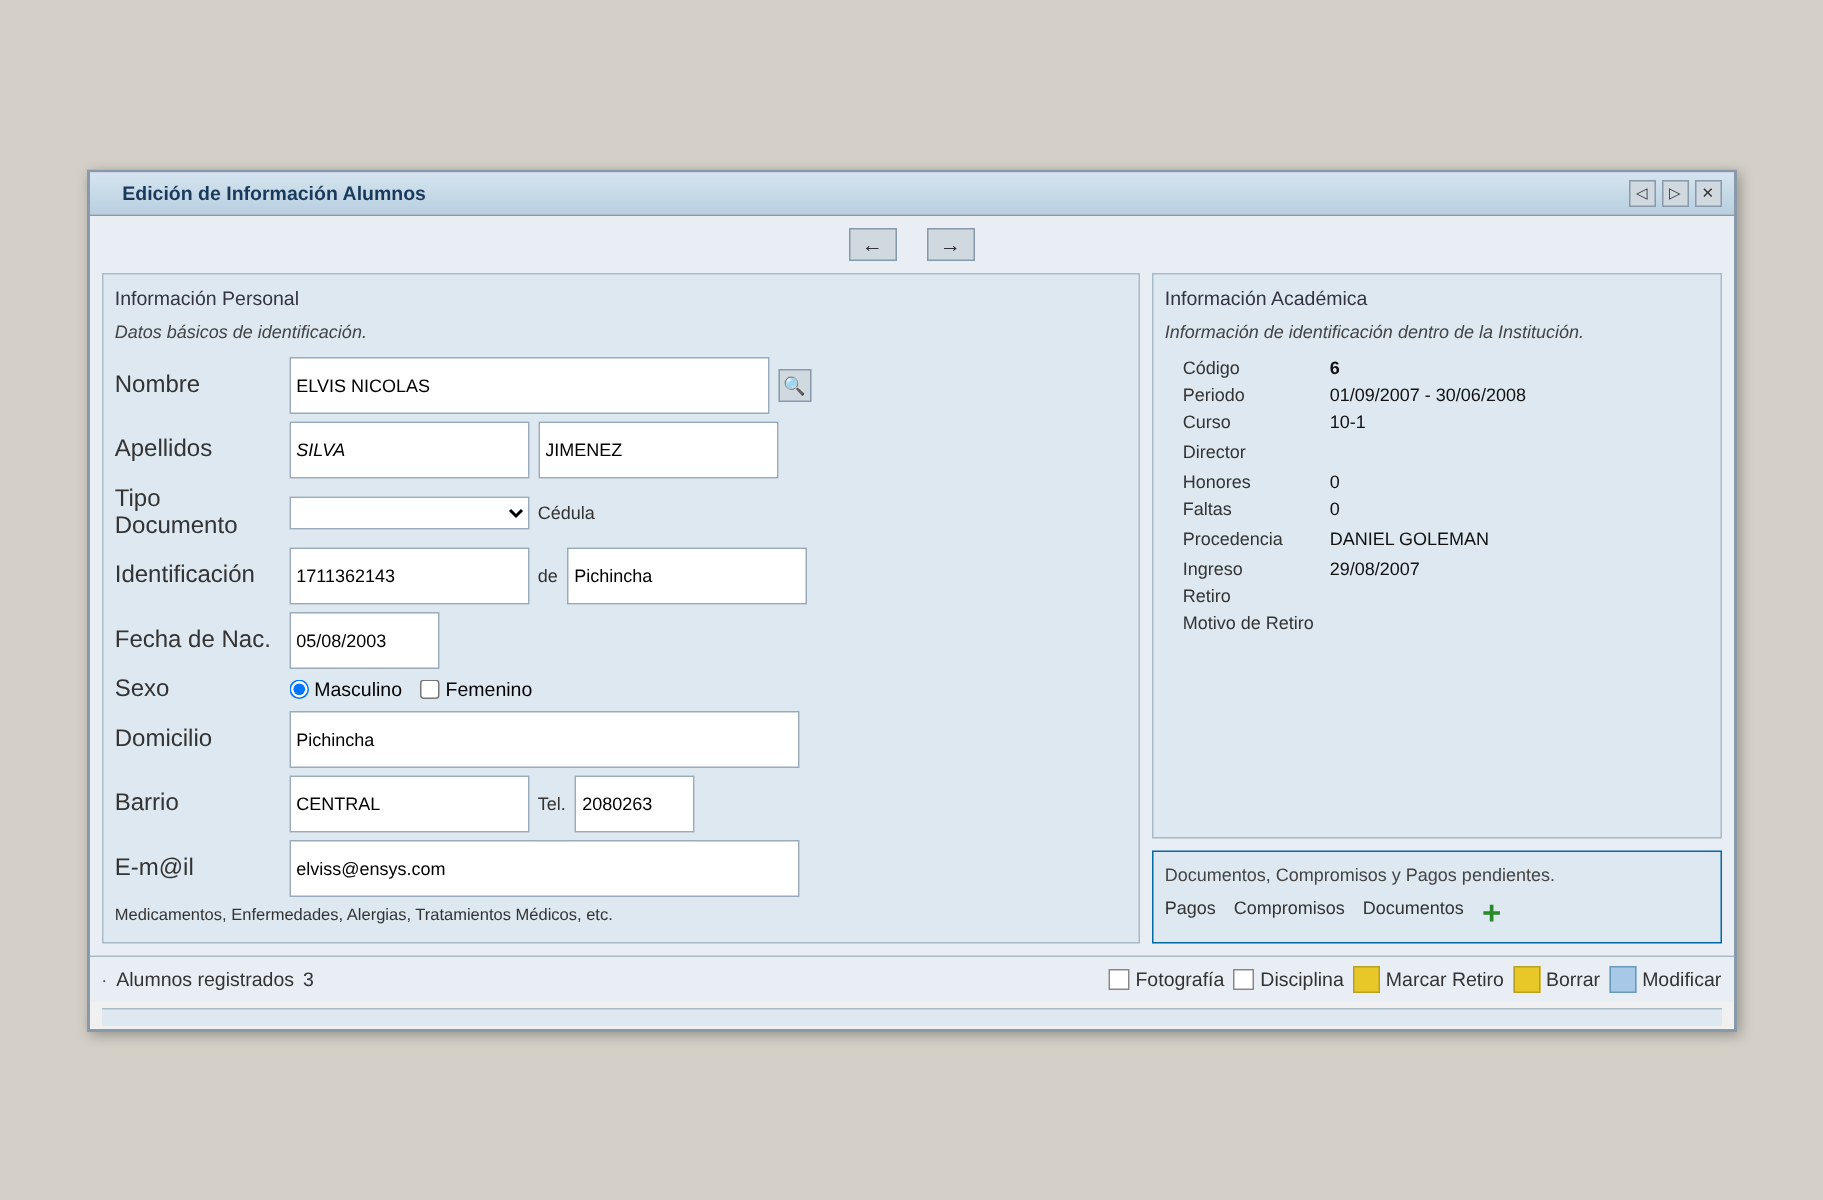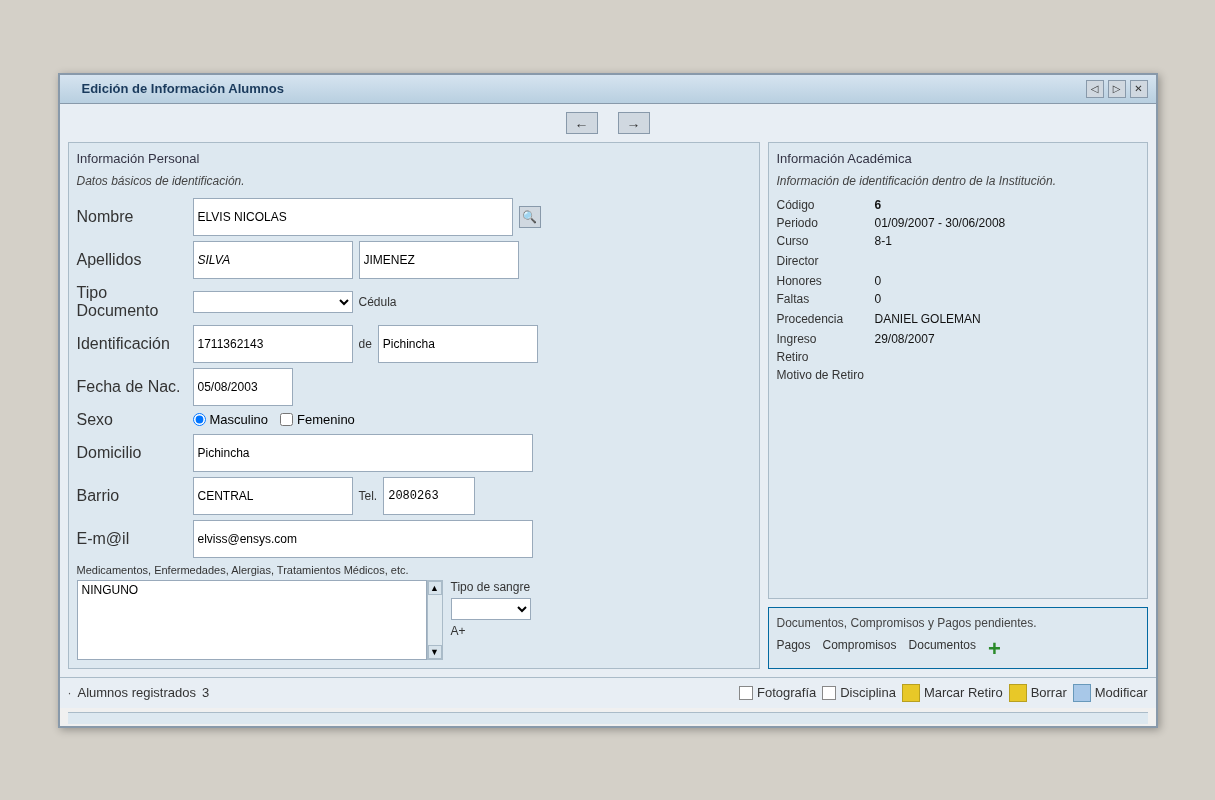--- a/index.html
+++ b/index.html
@@ -138,22 +138,21 @@
 
     .input-fecha {
       width: 100px;
     }
 
     .input-barrio {
       width: 160px;
     }
 
     .input-tel {
-      width: 92px;
-      font-family: Liberation Mono, monospace;
+      width: 80px;
     }
 
     .input-email {
       width: 340px;
     }
 
     .input-domicilio {
       width: 340px;
     }
 
@@ -280,20 +279,21 @@
       gap: 8px;
       margin-bottom: 4px;
       align-items: flex-start;
     }
 
     .academic-field-label {
       width: 90px;
       color: #333;
       font-size: 12px;
       flex-shrink: 0;
+      margin-left: 12px;
     }
 
     .academic-field-value {
       color: #111;
       font-size: 12px;
     }
 
     .academic-field-value.bold {
       font-weight: bold;
     }
@@ -507,37 +507,20 @@
           <input class="form-input input-tel" type="text" value="2080263" style="">
         </div>
 
         <div class="form-row">
           <span class="form-label">E-m@il</span>
           <input class="form-input input-email" type="text" value="elviss@ensys.com" style="">
         </div>
 
         <div class="medical-section">
           <div class="medical-label">Medicamentos, Enfermedades, Alergias, Tratamientos Médicos, etc.</div>
-          <div class="medical-row">
-            <div style="position:relative;display:flex;">
-              <textarea class="medical-textarea" style="">NINGUNO</textarea>
-              <div class="scrollbar-placeholder">
-                <div class="sb-top">▲</div>
-                <div class="sb-track"></div>
-                <div class="sb-bot">▼</div>
-              </div>
-            </div>
-            <div class="blood-type-section">
-              <span class="blood-label">Tipo de sangre</span>
-              <select class="blood-select">
-                <option value=""></option>
-              </select>
-              <span class="blood-value">A+</span>
-            </div>
-          </div>
         </div>
       </div>
 
       <div class="right-panel">
 
         <div class="academic-panel">
           <div class="panel-title">Información Académica</div>
           <div class="panel-subtitle">Información de identificación dentro de la Institución.</div>
 
           <div class="academic-row">
@@ -545,21 +528,21 @@
             <span class="academic-field-value bold">6</span>
           </div>
 
           <div class="academic-row">
             <span class="academic-field-label">Periodo</span>
             <span class="academic-field-value">01/09/2007 - 30/06/2008</span>
           </div>
 
           <div class="academic-row">
             <span class="academic-field-label">Curso</span>
-            <span class="academic-field-value">8-1</span>
+            <span class="academic-field-value">10-1</span>
           </div>
 
           <div class="academic-row" style="margin-top:6px;">
             <span class="academic-field-label">Director</span>
             <span class="academic-field-value"></span>
           </div>
 
           <div class="academic-row" style="margin-top:6px;">
             <span class="academic-field-label">Honores</span>
             <span class="academic-field-value">0</span>

